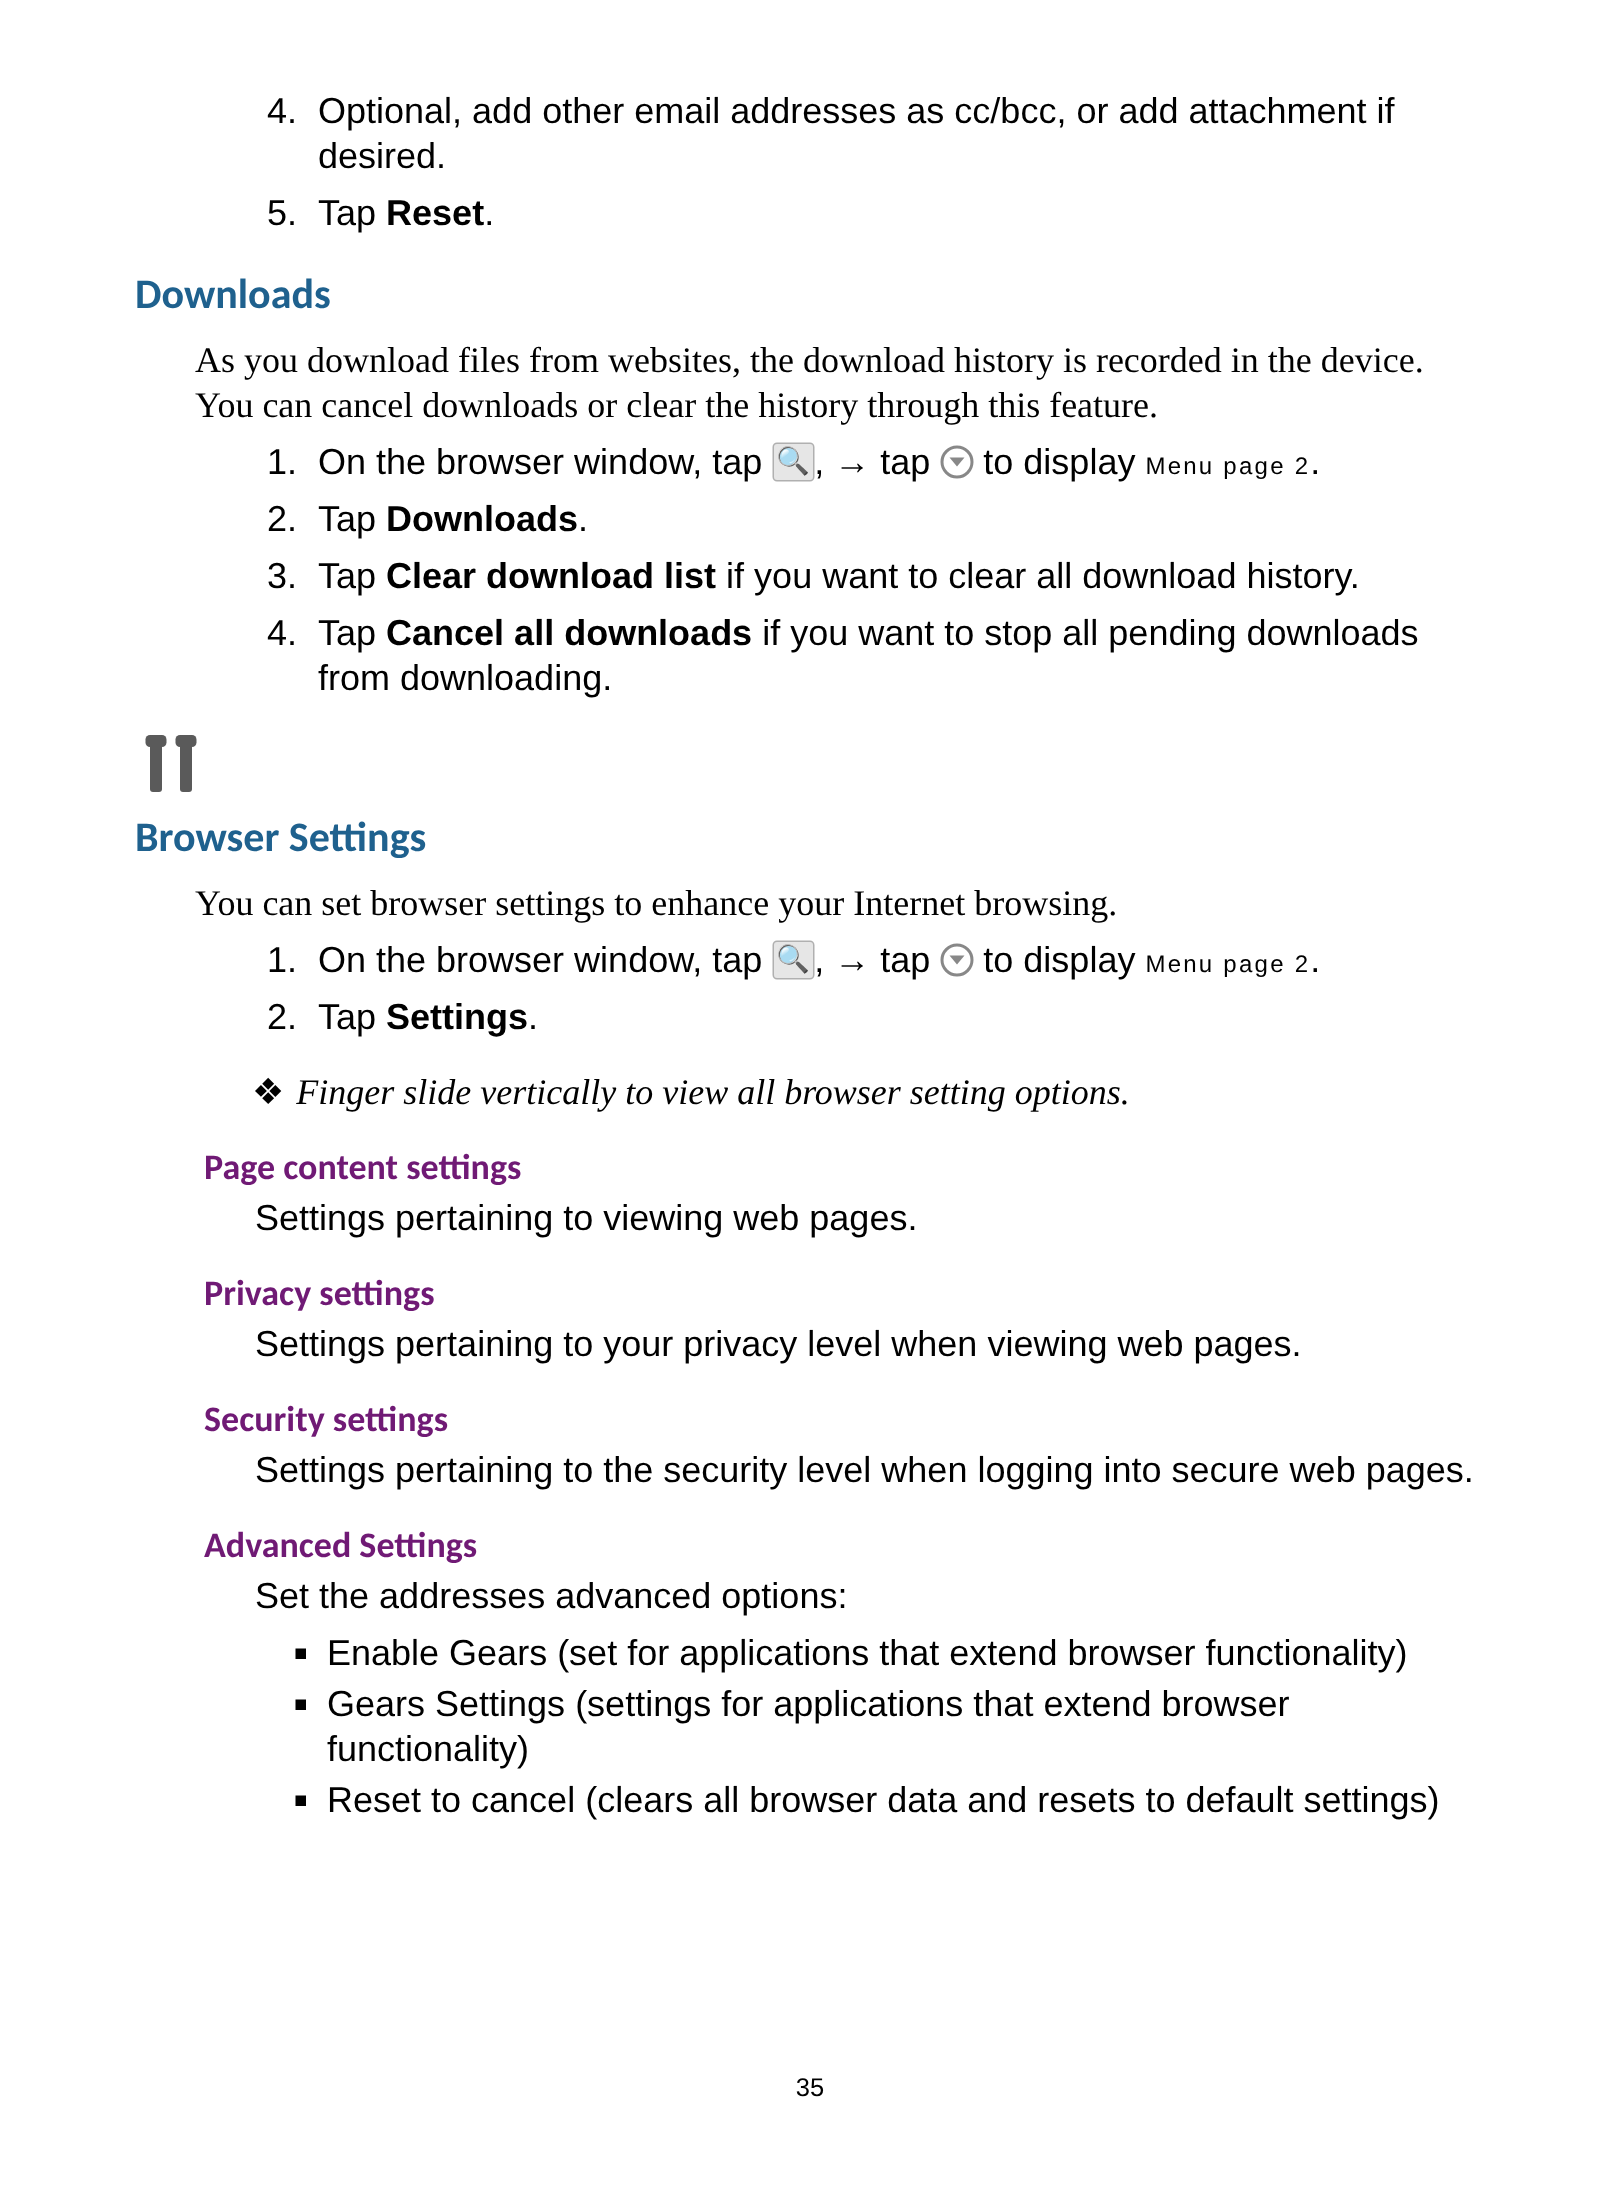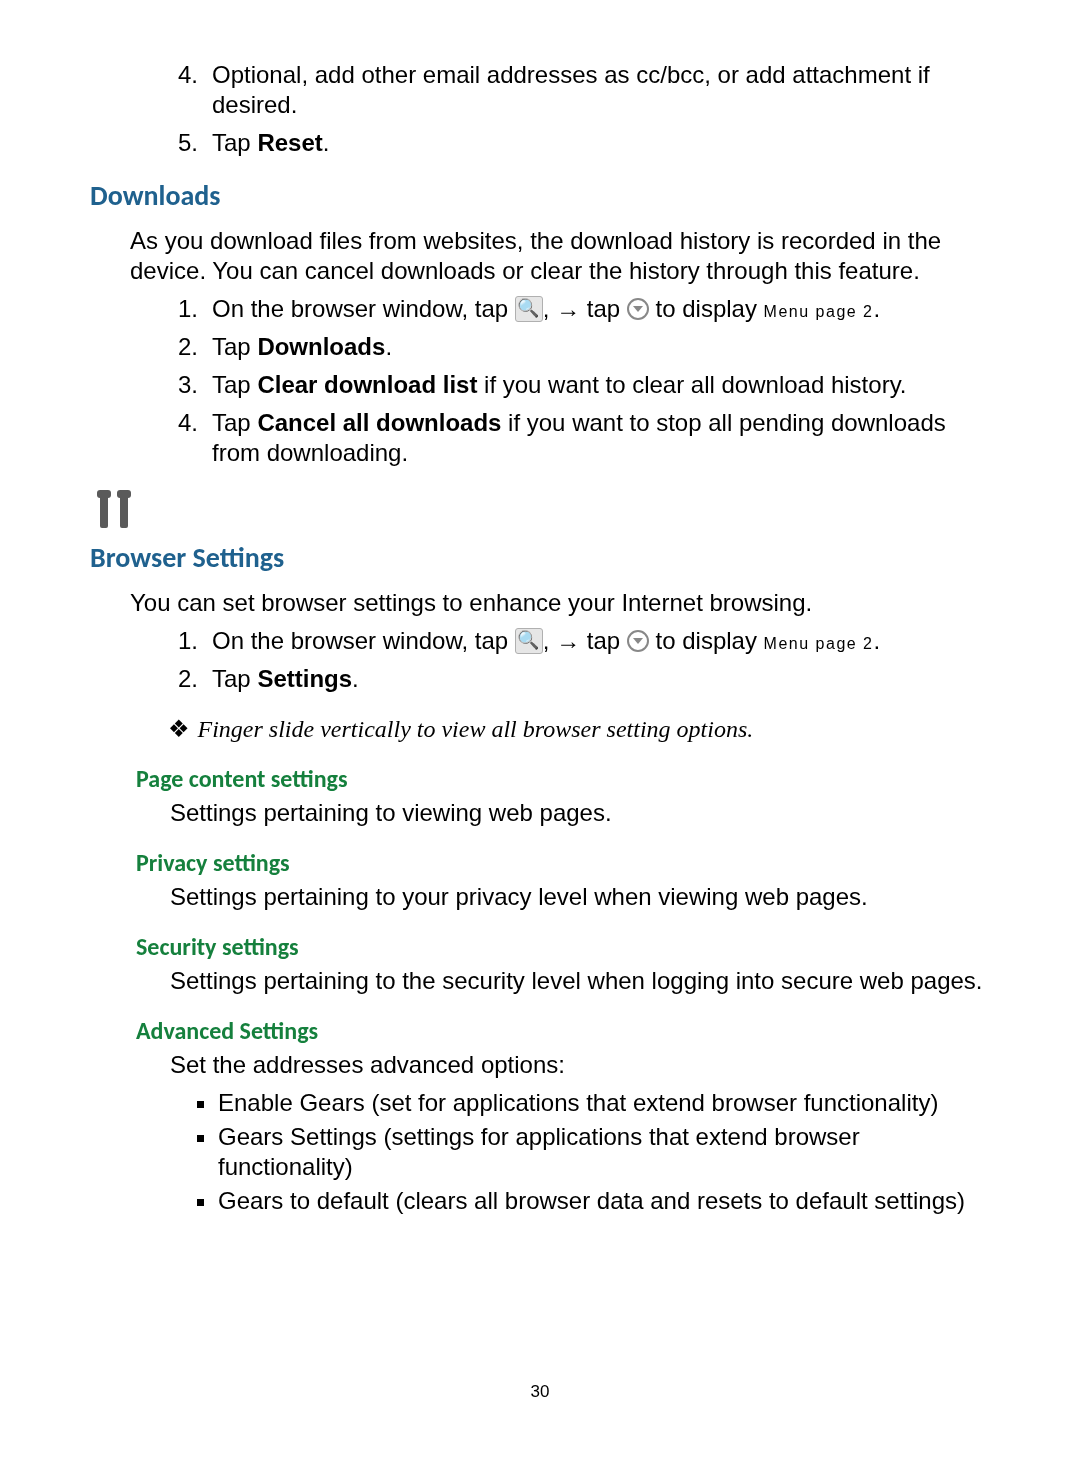--- a/index.html
+++ b/index.html
@@ -19,21 +19,21 @@
   }
   .heading-blue {
     font-family: Calibri, Arial, sans-serif;
     color: #1F618E;
     font-weight: bold;
     font-size: 28px;
     margin: 20px 0 6px 0;
   }
   .subhead-blue {
     font-family: Calibri, Arial, sans-serif;
-    color: #15803d;
+    color: #701a75;
     font-weight: bold;
     font-size: 24px;
     margin: 20px 0 4px 46px;
   }
   ol.main-list {
     margin: 0 0 0 88px;
     padding: 0;
     list-style: none;
   }
   ol.main-list li {
@@ -43,20 +43,21 @@
   }
   ol.main-list li .marker {
     position: absolute;
     left: 0;
     top: 0;
   }
   .intro-para {
     margin-left: 40px;
     margin-top: 13px;
     margin-bottom: 8px;
+    font-family: Liberation Serif, serif;
   }
   .sub-para {
     margin-left: 80px;
     margin-top: 4px;
     margin-bottom: 8px;
   }
   .iconbox {
     display: inline-block;
     width: 26px;
     height: 24px;
@@ -191,18 +192,18 @@
   <div class="sub-para">Settings pertaining to your privacy level when viewing web pages.</div>
 
   <div class="subhead-blue">Security settings</div>
   <div class="sub-para">Settings pertaining to the security level when logging into secure web pages.</div>
 
   <div class="subhead-blue">Advanced Settings</div>
   <div class="sub-para">Set the addresses advanced options:</div>
   <ul class="square-list">
     <li><span>Enable Gears </span><span class="italic">(set for applications that extend browser functionality)</span></li>
     <li><span>Gears Settings </span><span class="italic">(settings for applications that extend browser functionality)</span></li>
-    <li><span>Gears to default </span><span class="italic">(clears all browser data and resets to default settings)</span></li>
+    <li><span>Reset to cancel </span><span class="italic">(clears all browser data and resets to default settings)</span></li>
   </ul>
 
 </div>
 
-<div class="page-number">30</div>
+<div class="page-number">35</div>
 
 </body></html>

